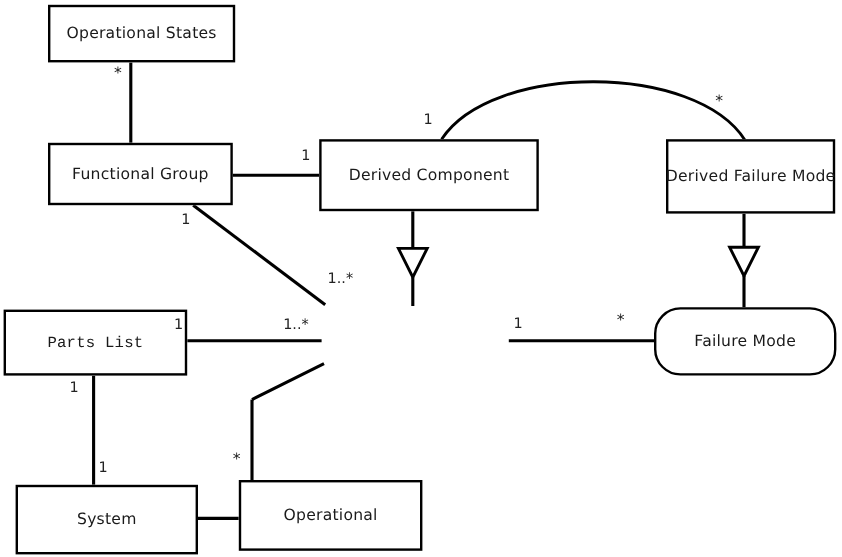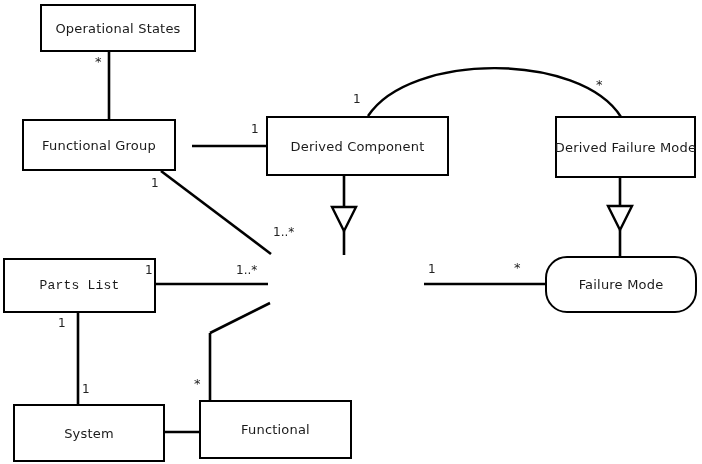--- a/index.html
+++ b/index.html
@@ -95,21 +95,21 @@
     <line x1="270" y1="303" x2="210" y2="333" stroke="#000" stroke-width="2.6"></line>
     <line x1="210" y1="333" x2="210" y2="400" stroke="#000" stroke-width="2.6"></line>
 
     <line x1="155" y1="432" x2="199" y2="432" stroke="#000" stroke-width="2.6"></line>
   </svg>
 
   <div class="uml-class" style="left:40px; top:4px; width:156px; height:48px;">
     <div class="class-name">Operational States</div>
   </div>
 
-  <div class="uml-class" style="left:22px; top:119px; width:154px; height:52px;">
+  <div class="uml-class" style="left:40px; top:119px; width:154px; height:52px;">
     <div class="class-name">Functional Group</div>
   </div>
 
   <div class="uml-class" style="left:266px; top:116px; width:183px; height:60px;">
     <div class="class-name">Derived Component</div>
   </div>
 
   <div class="uml-class" style="left:543px; top:116px; width:141px; height:62px;margin-left:12px;">
     <div class="class-name">Derived Failure Mode</div>
   </div>
@@ -121,21 +121,21 @@
 
   <div class="uml-class" style="left:545px; top:256px; width:152px; height:57px;border-radius:22px;">
     <div class="class-name">Failure Mode</div>
   </div>
 
   <div class="uml-class" style="left:3px; top:404px; width:152px; height:58px;margin-left:10px;">
     <div class="class-name">System</div>
   </div>
 
   <div class="uml-class" style="left:199px; top:400px; width:153px; height:59px;">
-    <div class="class-name">Functional</div>
+    <div class="class-name">Operational</div>
   </div>
 
   <div class="mult star" style="left:95px; top:56px;">*</div>
 
   <div class="mult" style="left:251px; top:123px;">1</div>
 
   <div class="mult" style="left:353px; top:93px;">1</div>
 
   <div class="mult star" style="left:596px; top:79px;">*</div>
 

